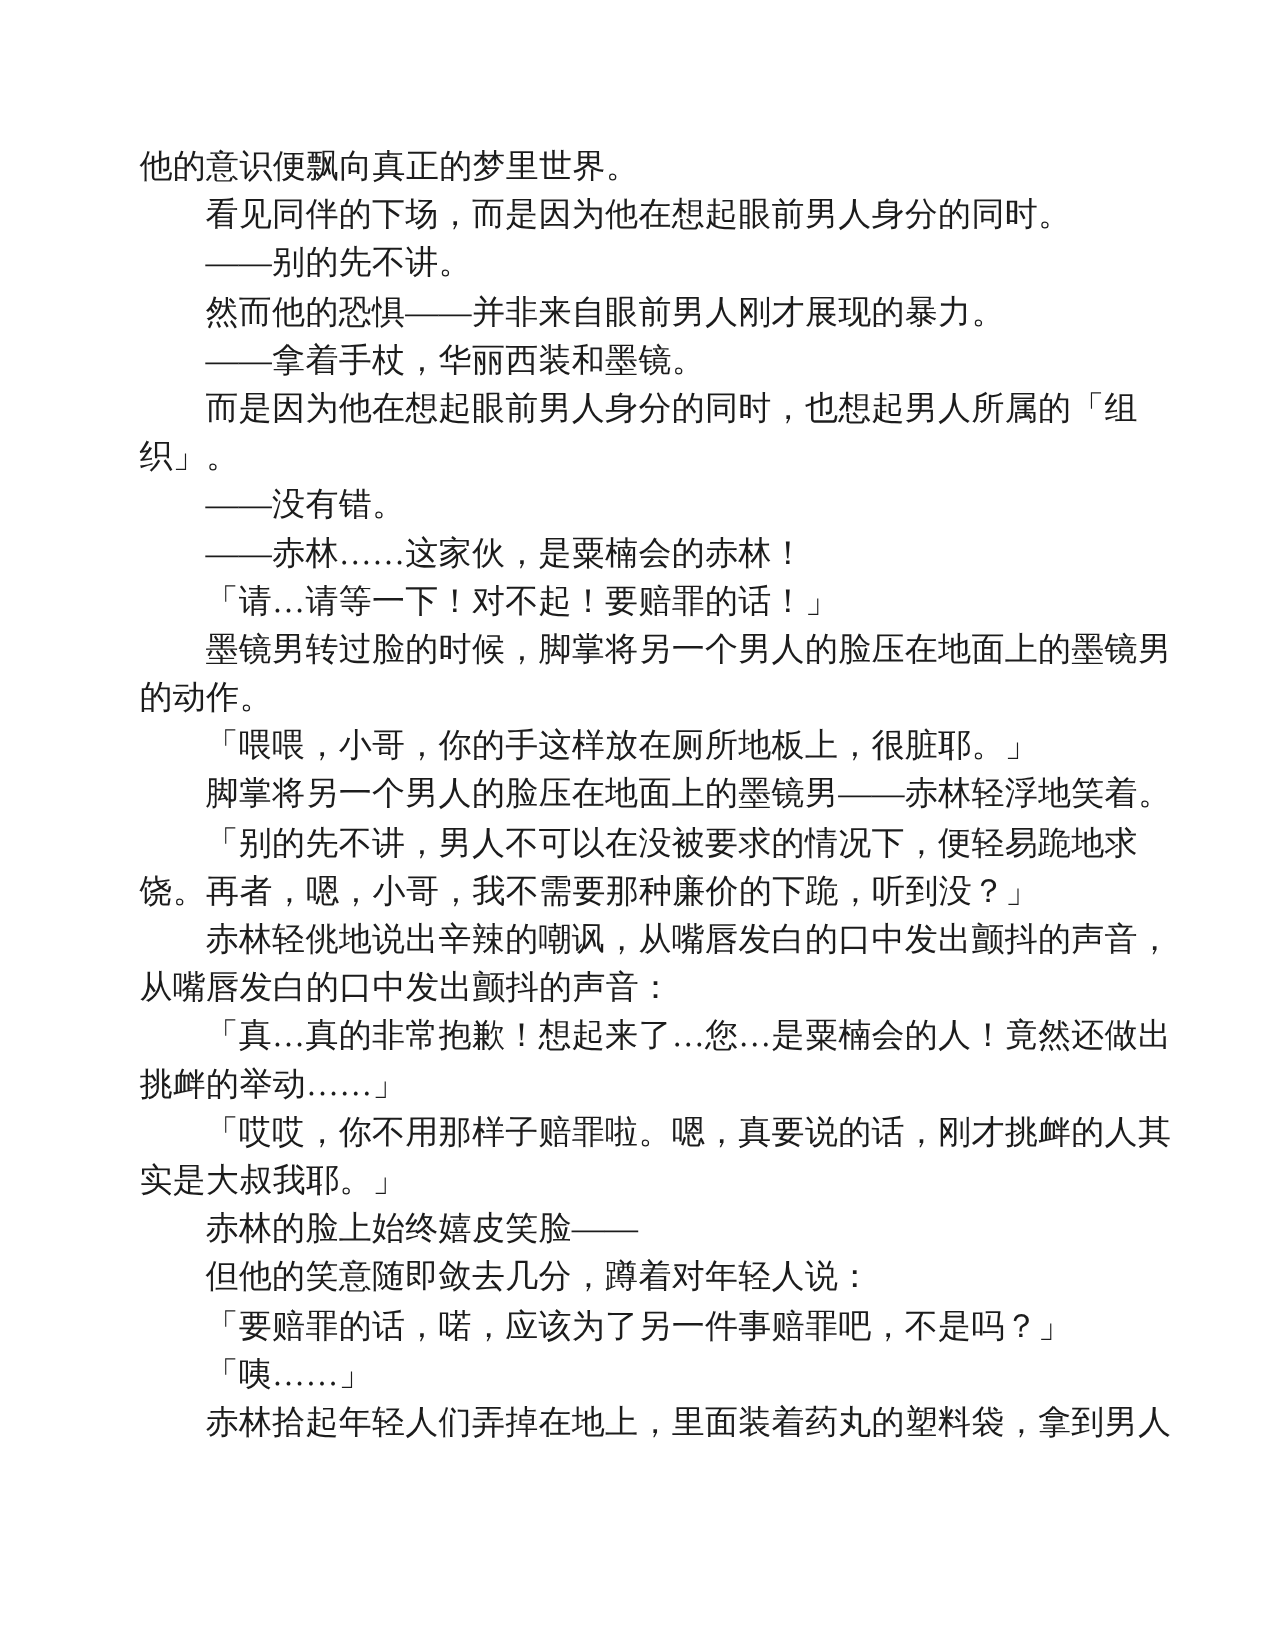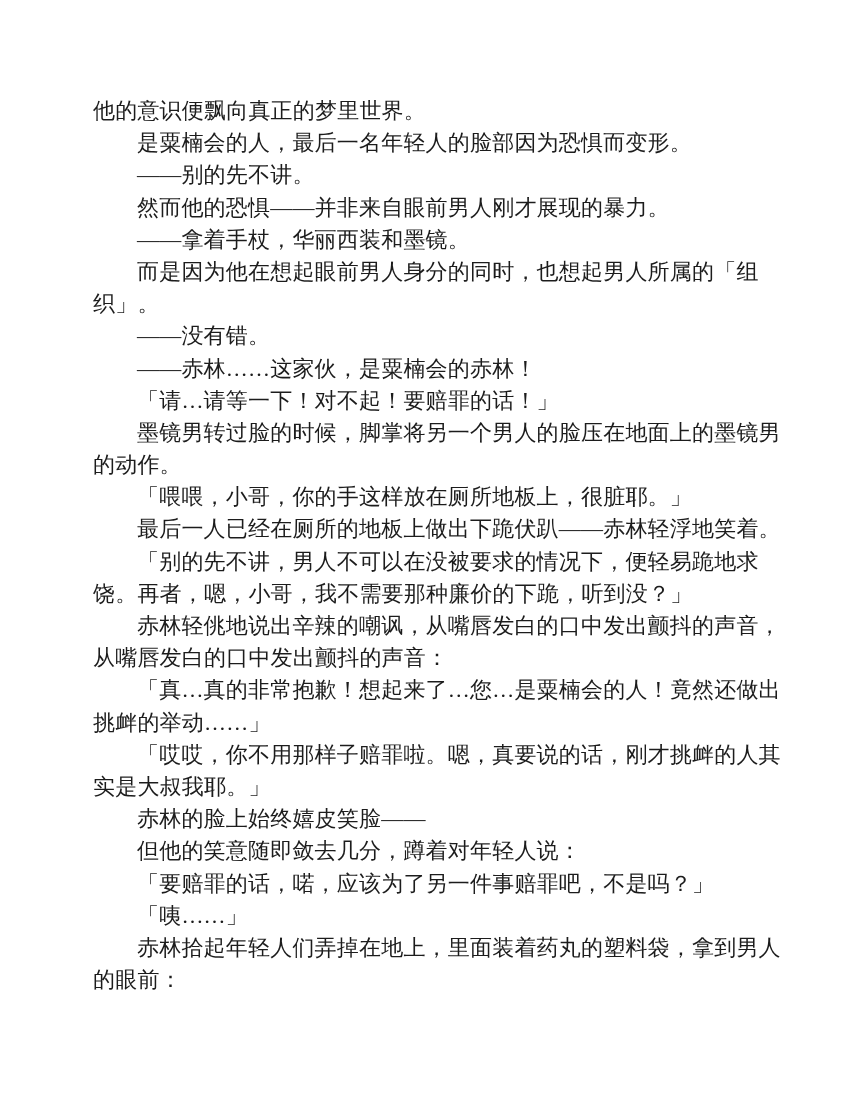--- a/index.html
+++ b/index.html
@@ -34,41 +34,40 @@
   .text-line.indent {
     padding-left: 44px;
   }
 </style>
 </head>
 <body>
 
 <div class="doc-page" style="background: rgb(255, 255, 255);">
   <div class="text-block" id="text-block" style="color: rgb(28, 28, 28);">
       <div class="text-line">他的意识便飘向真正的梦里世界。</div>
-      <div class="text-line indent">是粟楠会的人，最后一名年轻人的脸部因为恐惧而变形。</div>
+      <div class="text-line indent">看见同伴的下场，而是因为他在想起眼前男人身分的同时。</div>
       <div class="text-line indent">——别的先不讲。</div>
       <div class="text-line indent">然而他的恐惧——并非来自眼前男人刚才展现的暴力。</div>
       <div class="text-line indent">——拿着手杖，华丽西装和墨镜。</div>
       <div class="text-line indent">而是因为他在想起眼前男人身分的同时，也想起男人所属的「组</div>
       <div class="text-line">织」。</div>
       <div class="text-line indent">——没有错。</div>
       <div class="text-line indent">——赤林……这家伙，是粟楠会的赤林！</div>
       <div class="text-line indent">「请…请等一下！对不起！要赔罪的话！」</div>
       <div class="text-line indent">墨镜男转过脸的时候，脚掌将另一个男人的脸压在地面上的墨镜男</div>
       <div class="text-line">的动作。</div>
       <div class="text-line indent">「喂喂，小哥，你的手这样放在厕所地板上，很脏耶。」</div>
-      <div class="text-line indent">最后一人已经在厕所的地板上做出下跪伏趴——赤林轻浮地笑着。</div>
+      <div class="text-line indent">脚掌将另一个男人的脸压在地面上的墨镜男——赤林轻浮地笑着。</div>
       <div class="text-line indent">「别的先不讲，男人不可以在没被要求的情况下，便轻易跪地求</div>
       <div class="text-line">饶。再者，嗯，小哥，我不需要那种廉价的下跪，听到没？」</div>
       <div class="text-line indent">赤林轻佻地说出辛辣的嘲讽，从嘴唇发白的口中发出颤抖的声音，</div>
       <div class="text-line">从嘴唇发白的口中发出颤抖的声音：</div>
       <div class="text-line indent">「真…真的非常抱歉！想起来了…您…是粟楠会的人！竟然还做出</div>
       <div class="text-line">挑衅的举动……」</div>
       <div class="text-line indent">「哎哎，你不用那样子赔罪啦。嗯，真要说的话，刚才挑衅的人其</div>
       <div class="text-line">实是大叔我耶。」</div>
       <div class="text-line indent">赤林的脸上始终嬉皮笑脸——</div>
       <div class="text-line indent">但他的笑意随即敛去几分，蹲着对年轻人说：</div>
       <div class="text-line indent">「要赔罪的话，喏，应该为了另一件事赔罪吧，不是吗？」</div>
       <div class="text-line indent">「咦……」</div>
       <div class="text-line indent">赤林拾起年轻人们弄掉在地上，里面装着药丸的塑料袋，拿到男人</div>
-      <div class="text-line">的眼前：</div>
     </div>
 </div>
 
 </body></html>

